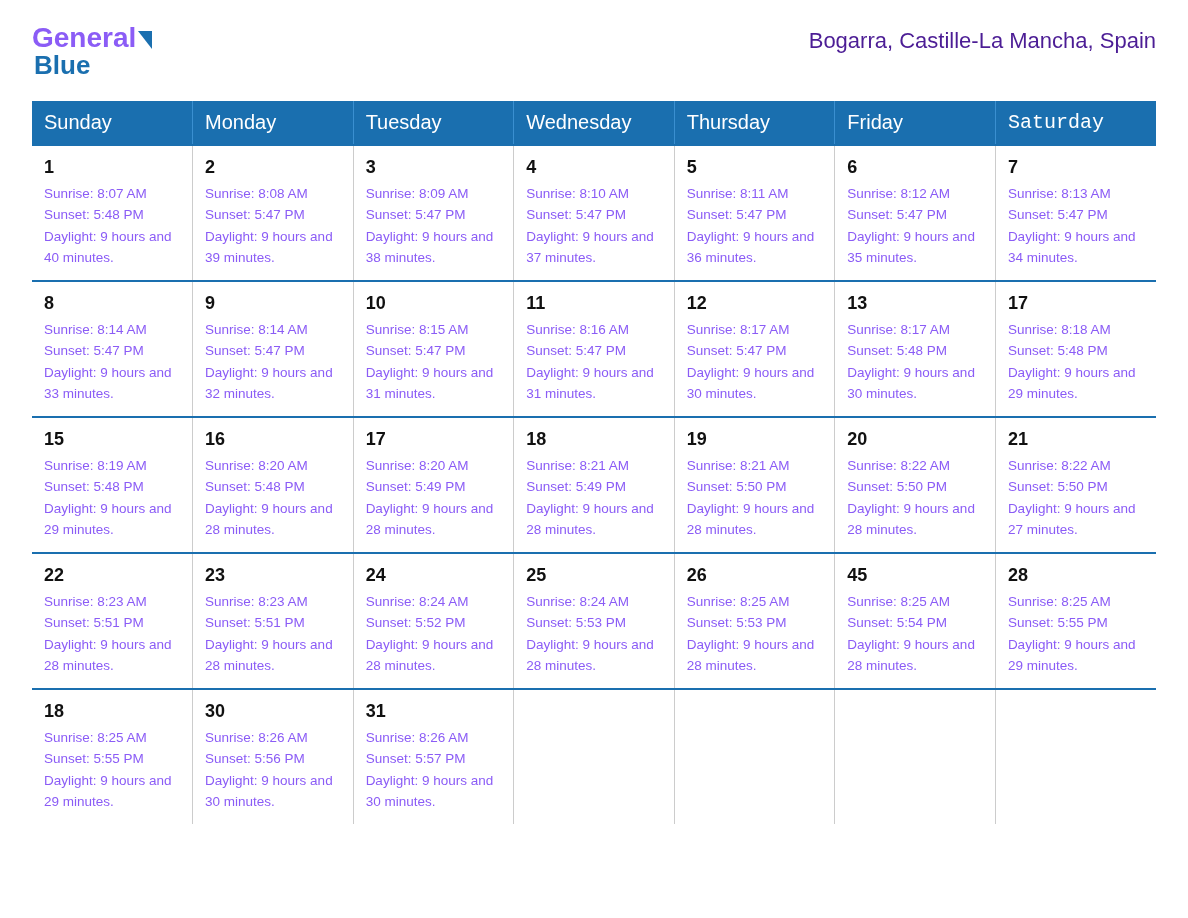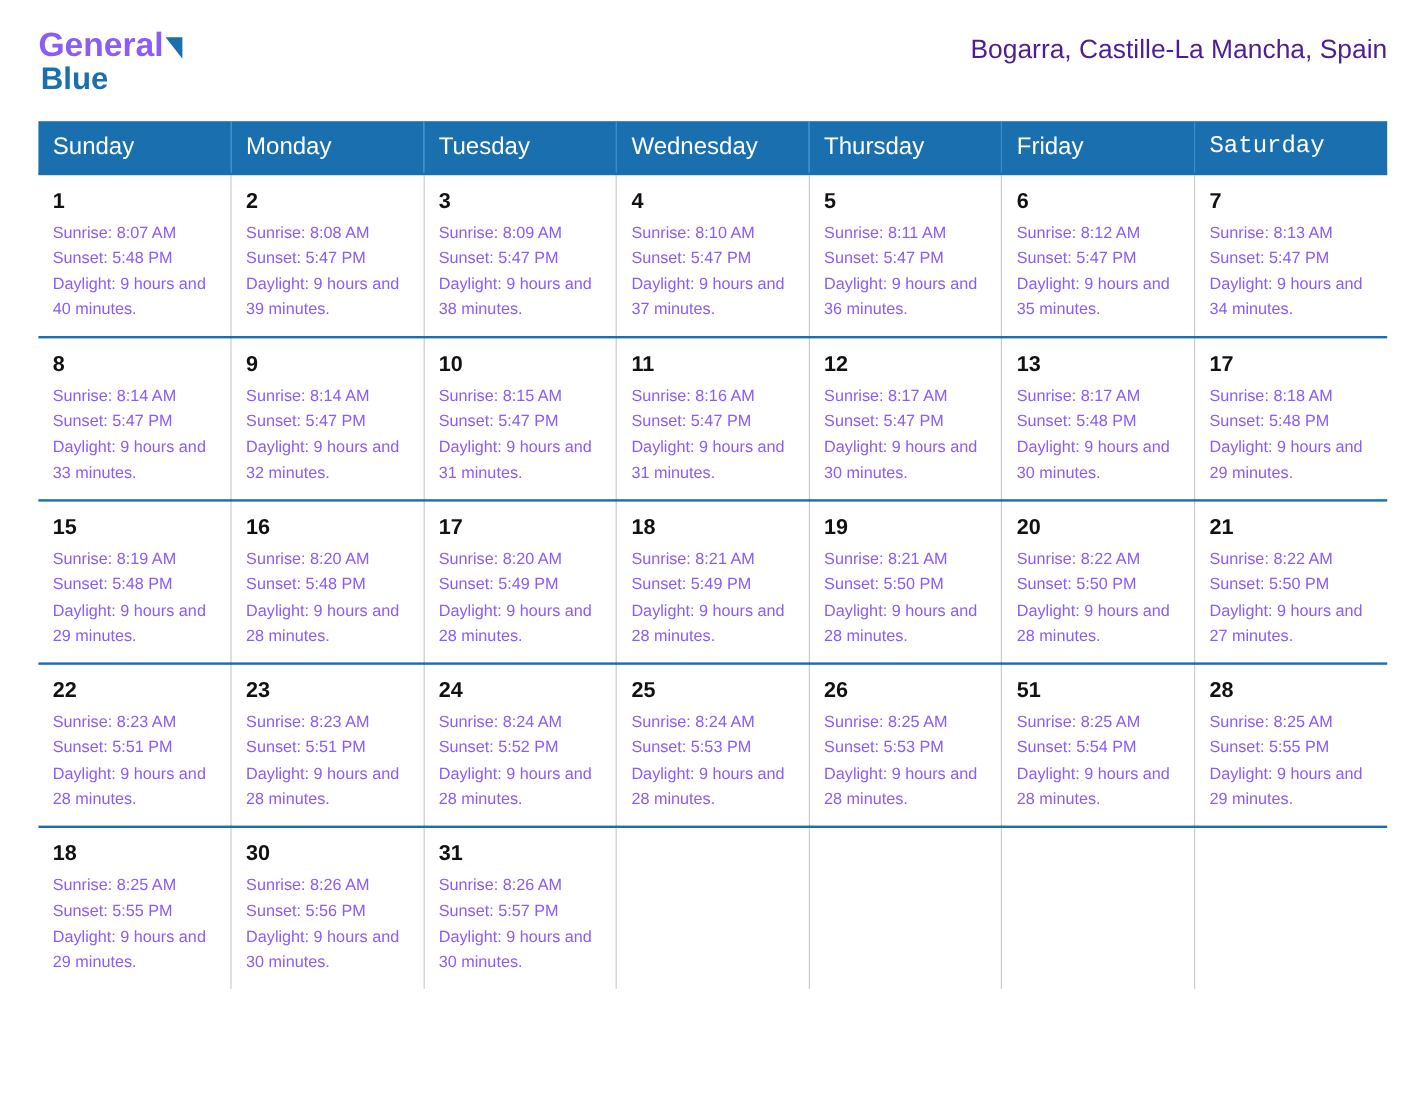--- a/index.html
+++ b/index.html
@@ -235,21 +235,21 @@
         </td>
         <td>
           <span class="day-number">25</span>
           <span class="day-info">Sunrise: 8:24 AM<br>Sunset: 5:53 PM<br>Daylight: 9 hours and 28 minutes.</span>
         </td>
         <td>
           <span class="day-number">26</span>
           <span class="day-info">Sunrise: 8:25 AM<br>Sunset: 5:53 PM<br>Daylight: 9 hours and 28 minutes.</span>
         </td>
         <td>
-          <span class="day-number">51</span>
+          <span class="day-number">45</span>
           <span class="day-info">Sunrise: 8:25 AM<br>Sunset: 5:54 PM<br>Daylight: 9 hours and 28 minutes.</span>
         </td>
         <td>
           <span class="day-number">28</span>
           <span class="day-info">Sunrise: 8:25 AM<br>Sunset: 5:55 PM<br>Daylight: 9 hours and 29 minutes.</span>
         </td>
       </tr>
       <tr>
         <td>
           <span class="day-number">18</span>

